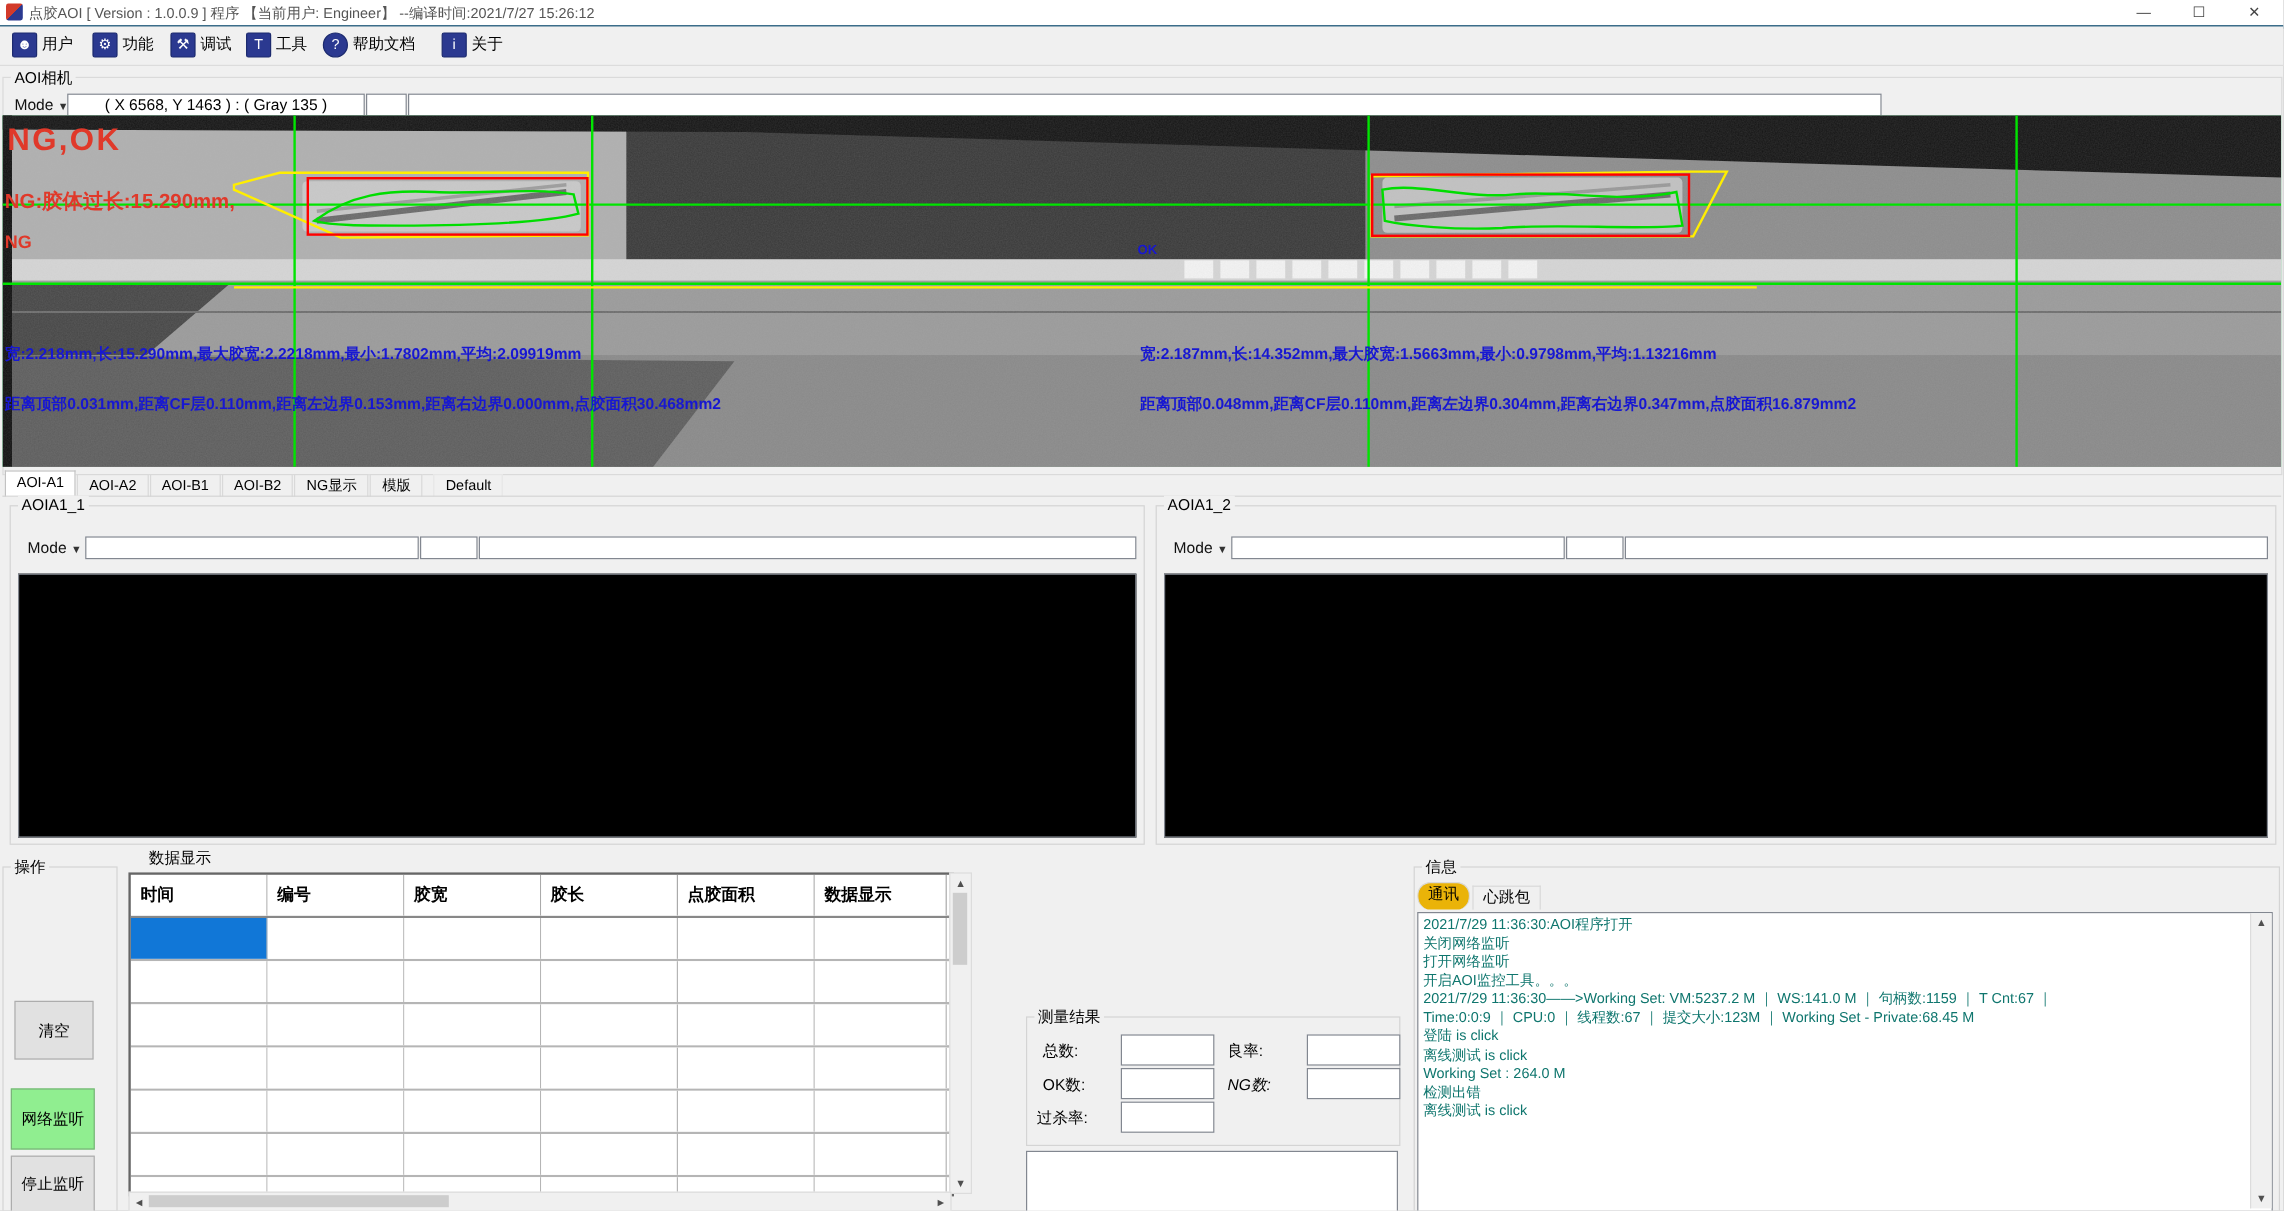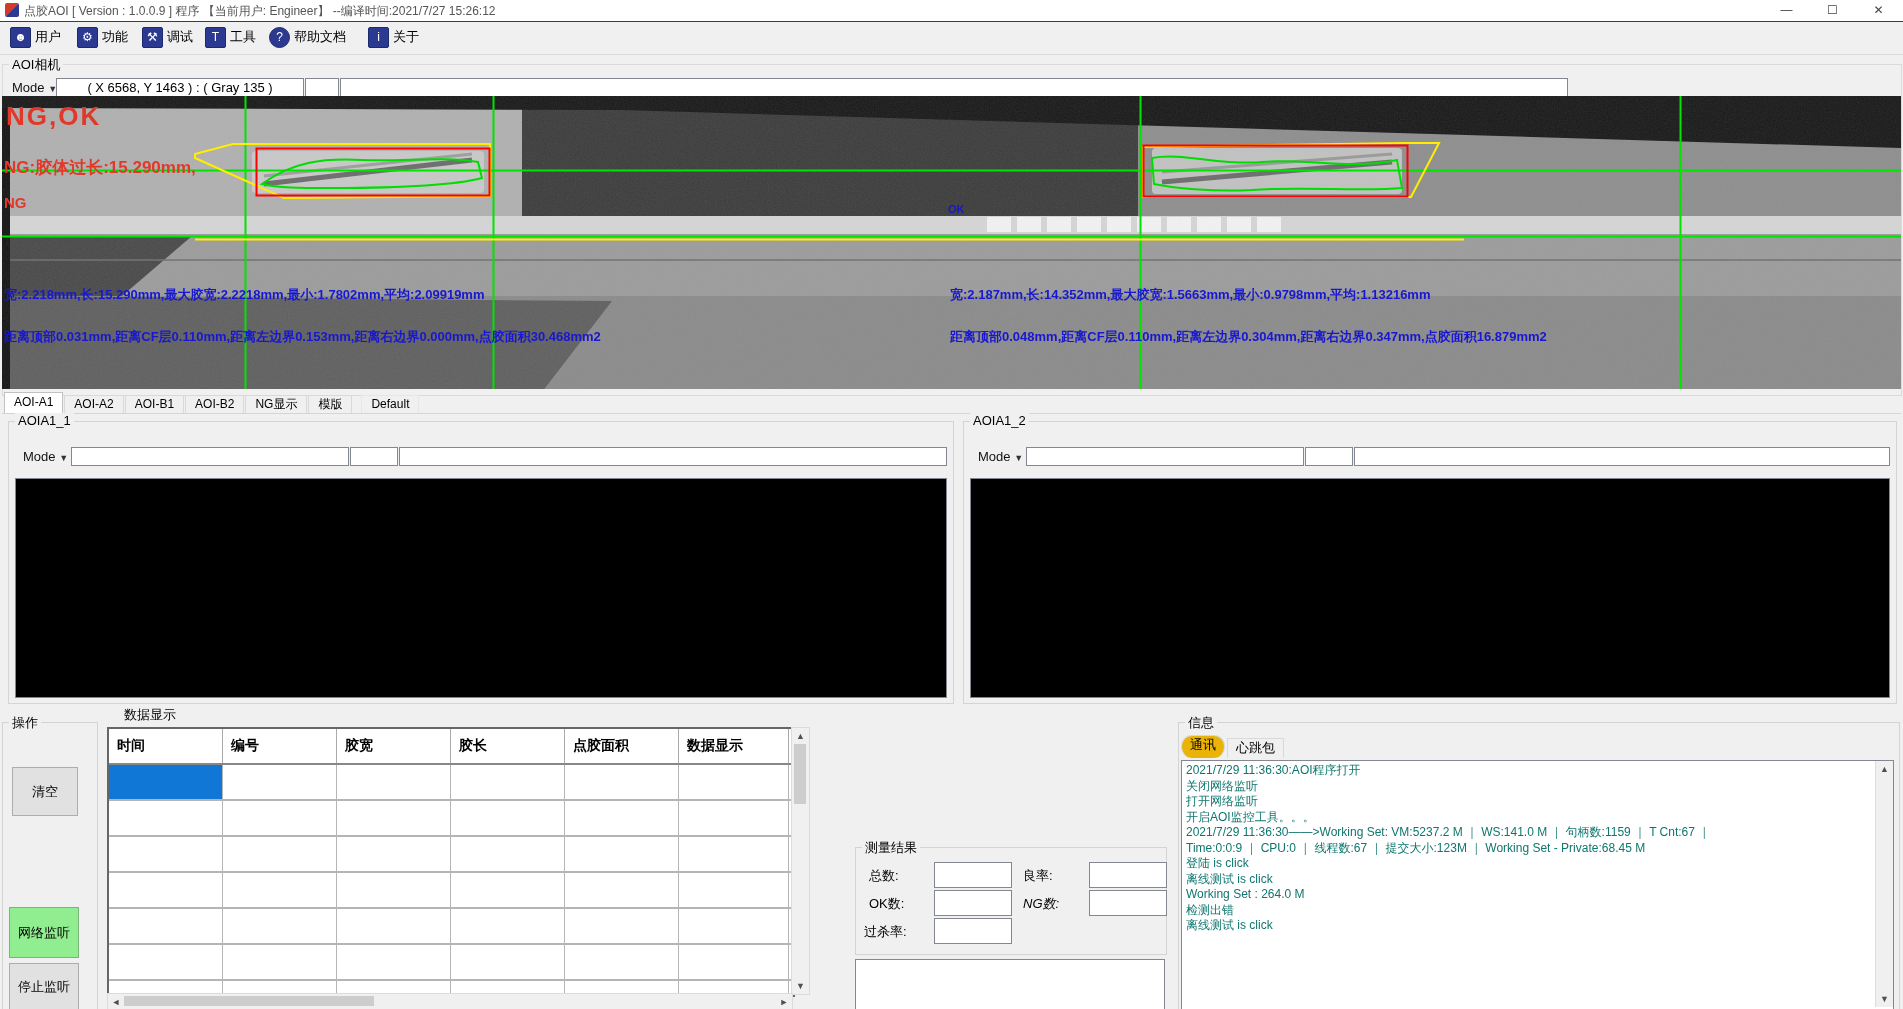--- a/index.html
+++ b/index.html
@@ -211,21 +211,21 @@
     </div>
     <div class="wbox" style="left:62px;top:25px;width:276px;height:17px;"></div>
     <div class="wbox" style="left:341px;top:25px;width:46px;height:17px;"></div>
     <div class="wbox" style="left:390px;top:25px;width:534px;height:17px;"></div>
     <div class="blackpane" style="left:6px;top:56px;width:918px;height:218px;"></div>
   </div>
 
   <div class="groupbox" style="left:2px;top:722px;width:94px;height:286px;">
     <span class="grouplabel">操作</span>
   </div>
-  <div class="btn" style="left:12px;top:767px;width:64px;height:47px;">清空</div>
+  <div class="btn" style="left:12px;top:834px;width:64px;height:47px;">清空</div>
   <div class="btn green" style="left:9px;top:907px;width:68px;height:49px;">网络监听</div>
   <div class="btn" style="left:9px;top:963px;width:68px;height:46px;">停止监听</div>
 
   <div class="flabel" style="left:124px;top:706px;">数据显示</div>
   <div class="abs" id="dtable" style="left:107px;top:727px;width:684px;height:266px;overflow:hidden;">
     <div class="thead">
       <div class="th">时间</div>
       <div class="th">编号</div>
       <div class="th">胶宽</div>
       <div class="th">胶长</div>

